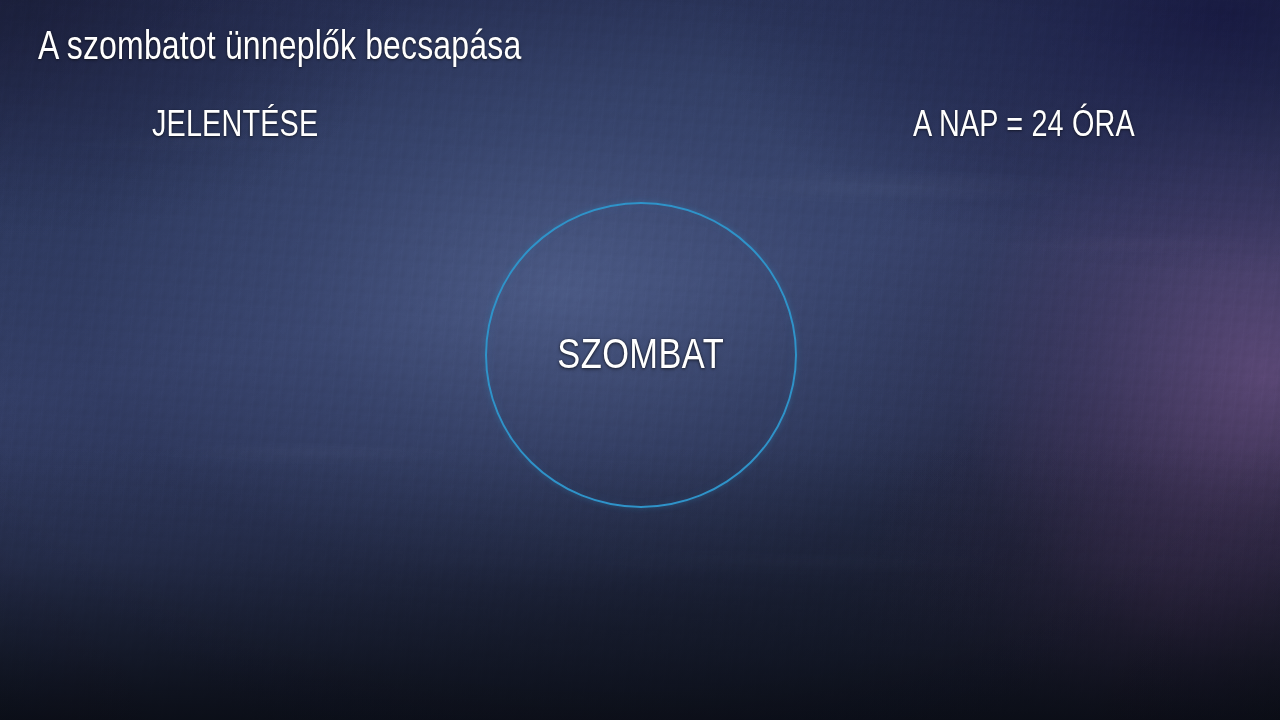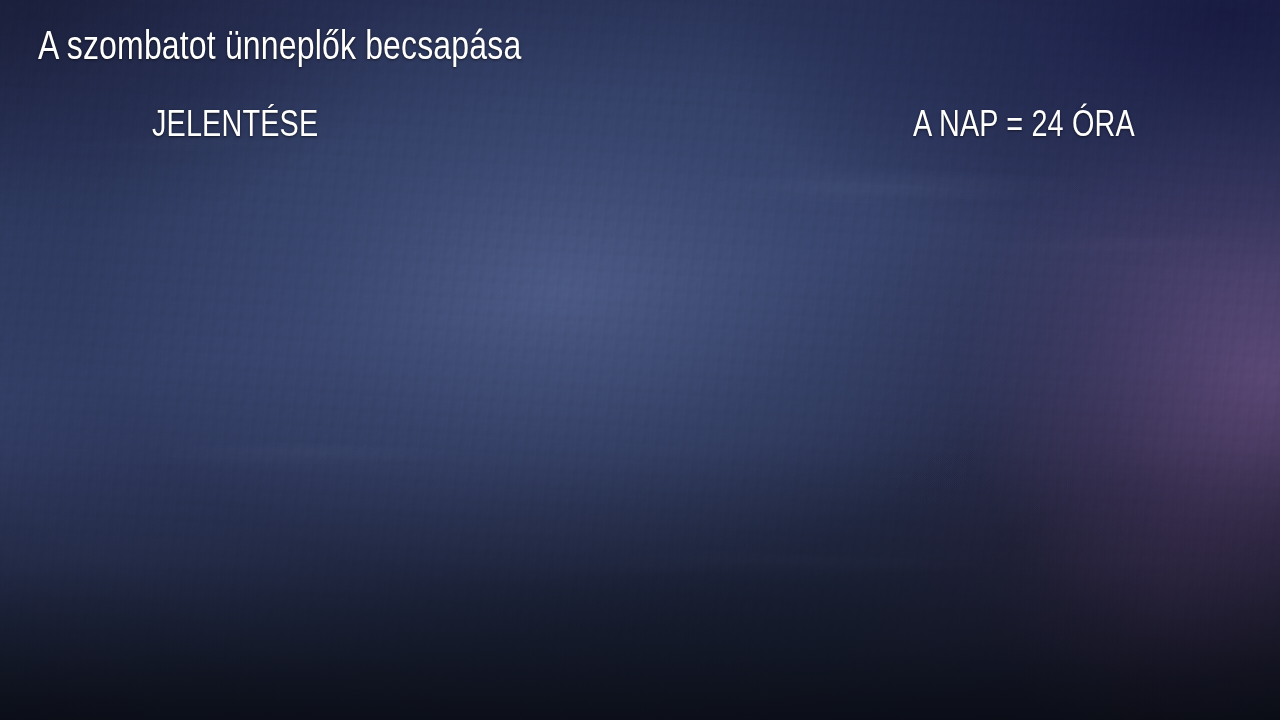--- a/index.html
+++ b/index.html
@@ -226,15 +226,20 @@
   <div class="bg-layer bg-vignette"></div>
 
   <div class="content">
 
     <div id="title-line" class="slide-text">A szombatot ünneplők becsapása</div>
 
     <div id="subtitle-line" class="slide-text">JELENTÉSE</div>
 
     <div id="right-line" class="slide-text">A NAP = 24 ÓRA</div>
 
+    <div class="ring" style="border-color: rgb(47, 147, 201);">
+      <div class="ring-label">
+        <span>SZOMBAT</span>
+      </div>
+    </div>
 
   </div>
 </div>
 
 </body></html>

